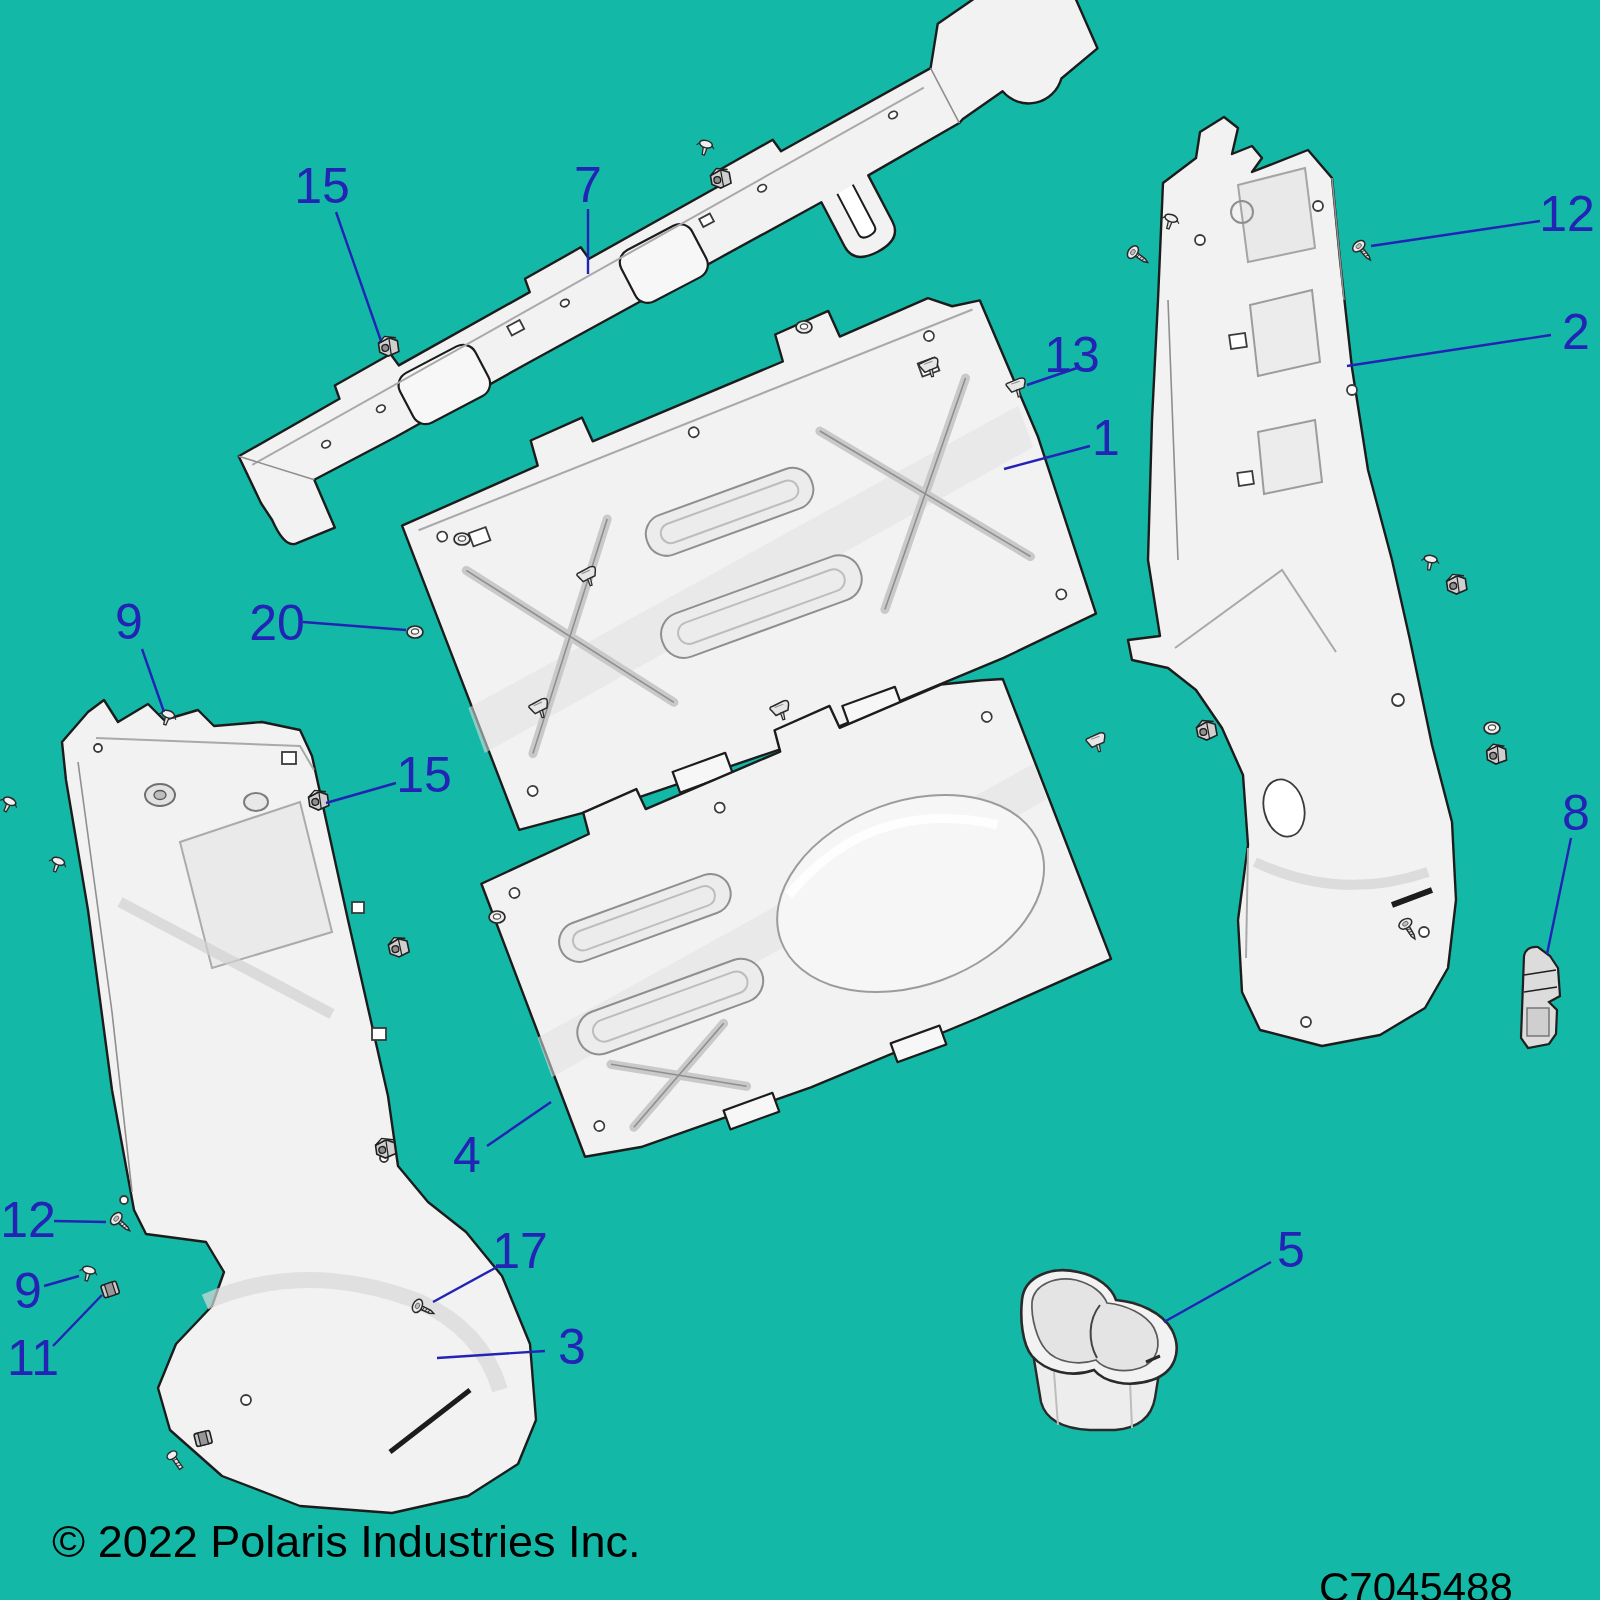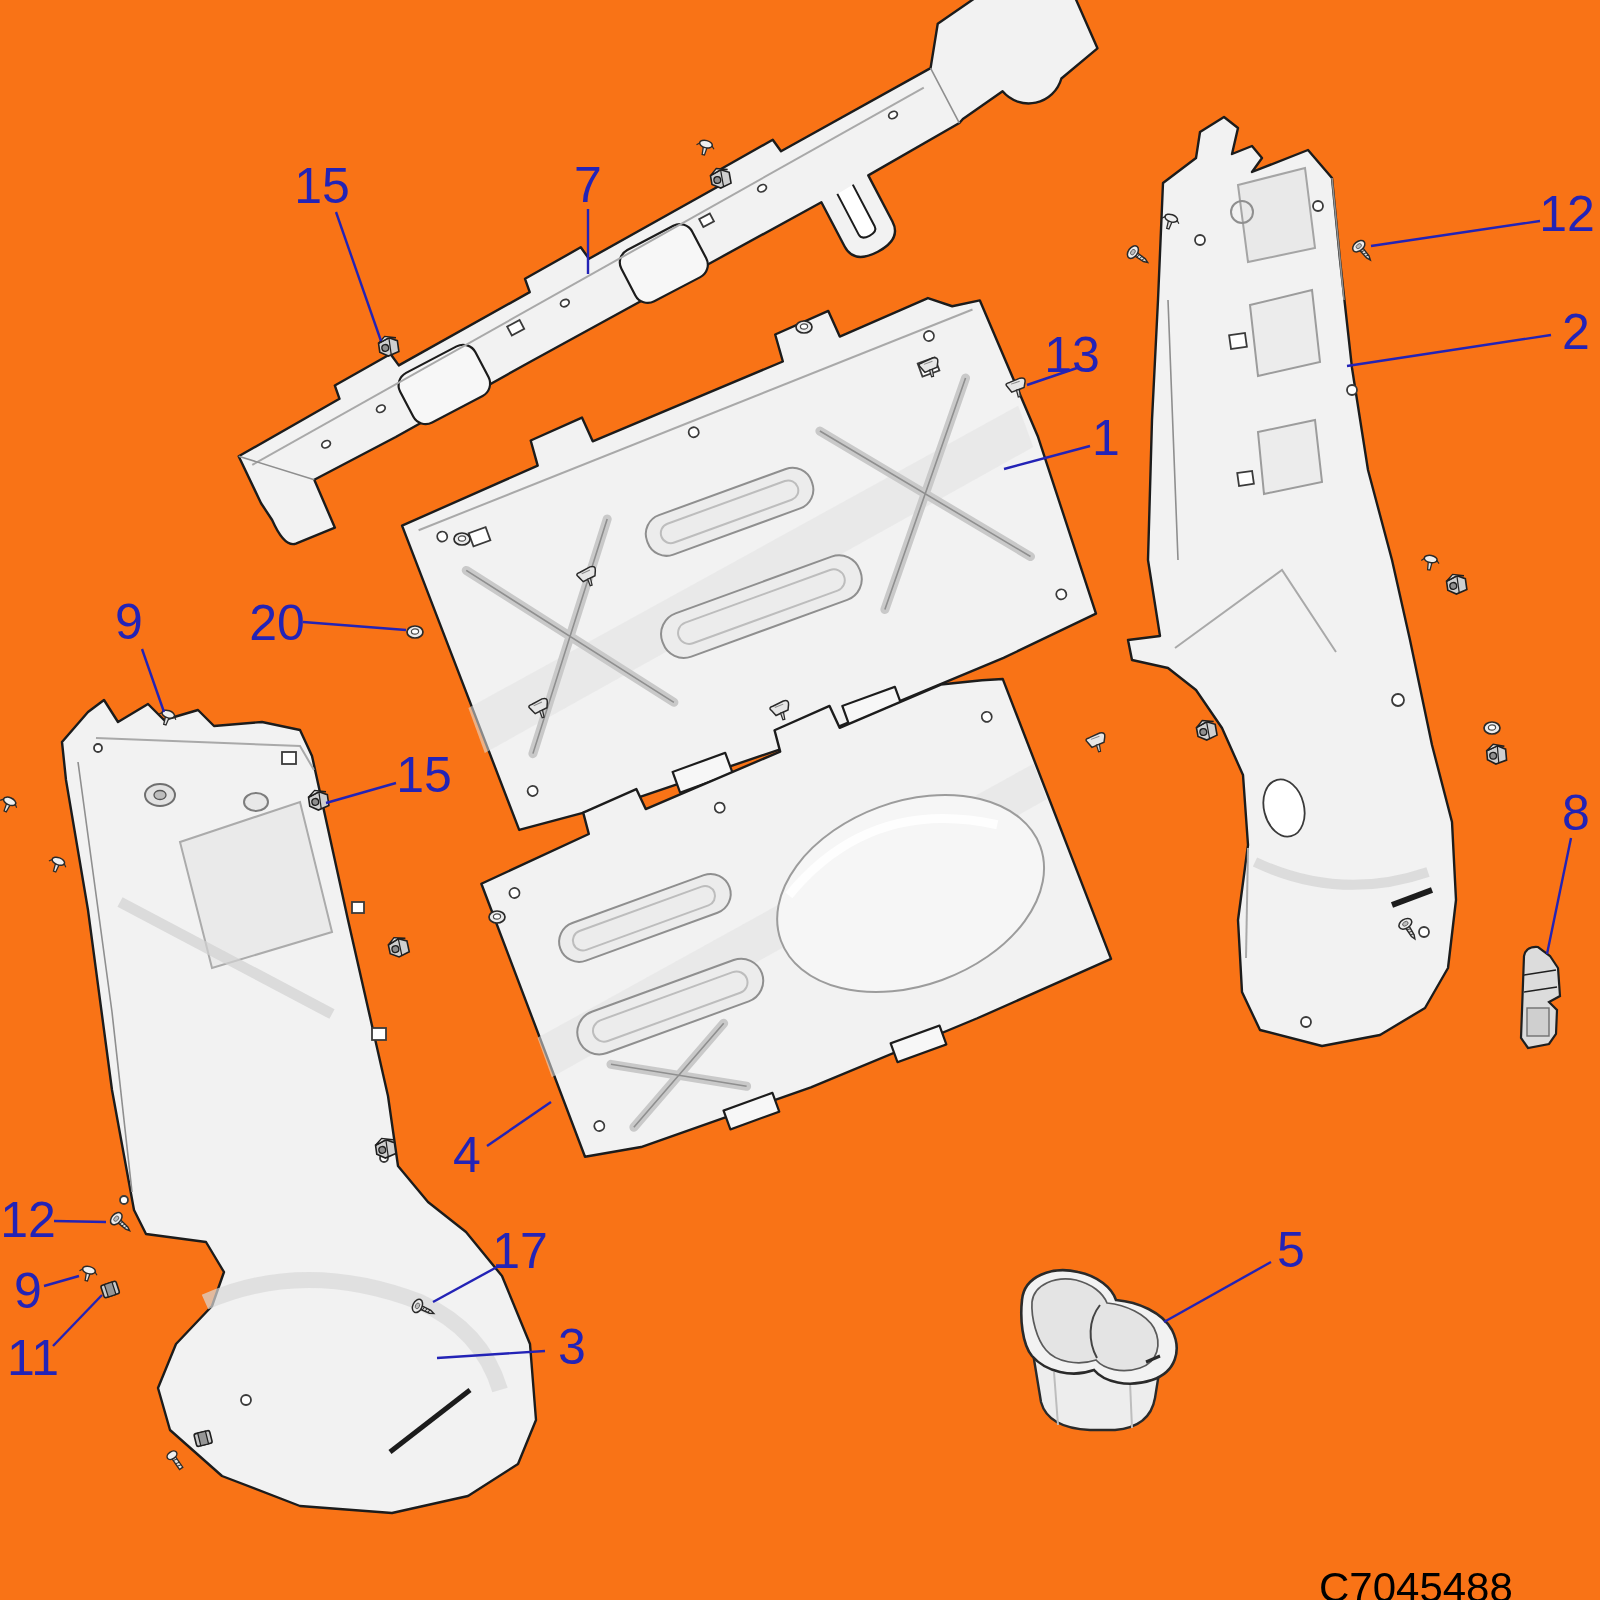--- a/index.html
+++ b/index.html
@@ -1,19 +1,19 @@
 <!DOCTYPE html>
 <html><head>
 <meta charset="utf-8">
 <style>
   html,body{margin:0;padding:0;background:#ffffff;}
   .stage{
     position:relative;
     width:1600px;height:1600px;
-    background:#f97316;
+    background:#14b8a6;
     overflow:hidden;
     font-family:"Liberation Sans", sans-serif;
   }
   .stage svg{position:absolute;left:0;top:0;}
   #callouts .callout{
     position:absolute;
     transform:translate(-50%,-50%);
     font-size:50px;
     line-height:1;
     font-weight:400;
@@ -310,15 +310,16 @@
       <div class="callout" style="left: 1576px; top: 813px; color: rgb(35, 35, 182);">8</div>
       <div class="callout" style="left: 28px; top: 1220px; color: rgb(35, 35, 182);">12</div>
       <div class="callout" style="left: 28px; top: 1291px; color: rgb(35, 35, 182);">9</div>
       <div class="callout" style="left: 33px; top: 1358px; color: rgb(35, 35, 182);">11</div>
       <div class="callout" style="left: 520px; top: 1251px; color: rgb(35, 35, 182);">17</div>
       <div class="callout" style="left: 572px; top: 1347px; color: rgb(35, 35, 182);">3</div>
       <div class="callout" style="left: 467px; top: 1155px; color: rgb(35, 35, 182);">4</div>
       <div class="callout" style="left: 1291px; top: 1250px; color: rgb(35, 35, 182);">5</div>
     </div>
 
+<div class="footer-copyright">© 2022 Polaris Industries Inc.</div>
 <div class="footer-code">C7045488</div>
 
 </div>
 
 </body></html>

